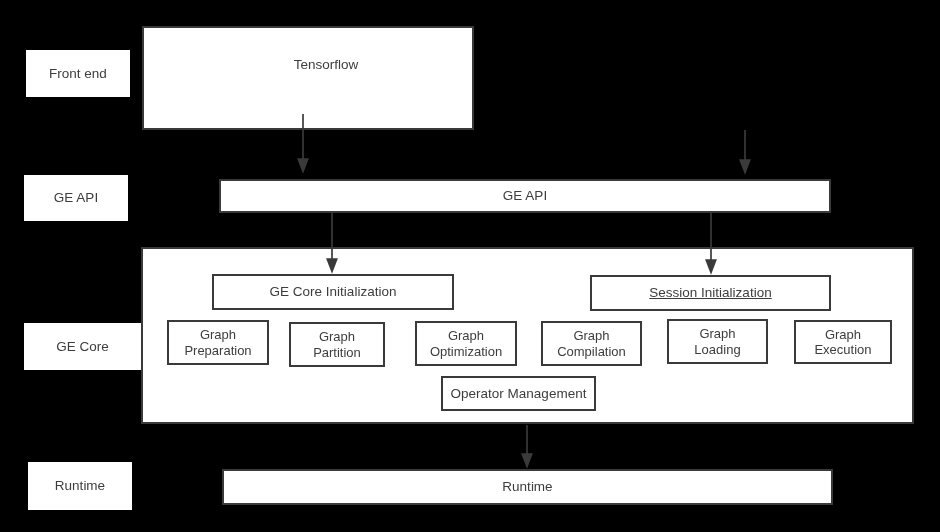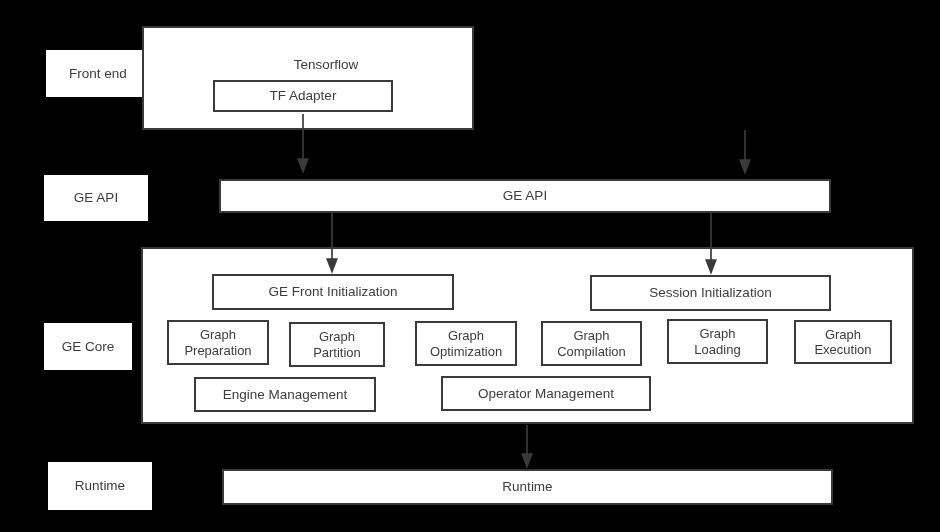--- a/index.html
+++ b/index.html
@@ -28,21 +28,20 @@
     justify-content: center;
     text-align: center;
     line-height: 1.18;
     white-space: pre-line;
   }
   .sidebar-label {
     font-size: 13.5px;
     border: none;
     background: #ffffff;
     color: #3d3d3d;
-    margin-left: 20px;
   }
   .container-box {
     display: block;
     border: 2px solid #3a3a3a;
   }
   .container-title {
     position: absolute;
     left: 0;
     right: 0;
     text-align: center;
@@ -72,47 +71,44 @@
 <div id="canvas">
 
   <div class="box sidebar-label" style="left:26px; top:50px; width:104px; height:47px;">
     <span>Front end</span>
   </div>
 
   <div class="box sidebar-label" style="left:24px; top:175px; width:104px; height:46px;">
     <span>GE API</span>
   </div>
 
-  <div class="box sidebar-label" style="left:24px; top:323px; width:88px; height:47px;">
+  <div class="box sidebar-label" style="left:24px; top:323px; width:117px; height:47px;">
     <span>GE Core</span>
   </div>
 
   <div class="box sidebar-label" style="left:28px; top:462px; width:104px; height:48px;">
     <span>Runtime</span>
   </div>
 
   <div class="box container-box" style="left:142px; top:26px; width:332px; height:104px;">
     <div class="container-title" style="top:29px;padding-left:36px;">Tensorflow</div>
-    <div class="box bar-box" style="left:69px; top:52px; width:180px; height:32px;">
-      <span>TF Adapter</span>
-    </div>
   </div>
 
 
   <div class="box bar-box" style="left:219px; top:179px; width:612px; height:34px;">
     <span>GE API</span>
   </div>
 
   <div class="box container-box" style="left:141px; top:247px; width:773px; height:177px;">
 
     
     <div class="box bar-box" style="left:69px; top:25px; width:242px; height:36px;">
-      <span>GE Front Initialization</span>
+      <span>GE Core Initialization</span>
     </div>
-    <div class="box bar-box" style="left:447px; top:26px; width:241px; height:36px;">
+    <div class="box bar-box" style="left:447px; top:26px; width:241px; height:36px;text-decoration:underline;">
       <span>Session Initialization</span>
     </div>
 
     
     <div class="box inner-box" style="left:24px; top:71px; width:102px; height:45px;">
       <span>Graph
 Preparation</span>
     </div>
     <div class="box inner-box" style="left:146px; top:73px; width:96px; height:45px;">
       <span>Graph
@@ -129,24 +125,21 @@
     <div class="box inner-box" style="left:524px; top:70px; width:101px; height:45px;">
       <span>Graph
 Loading</span>
     </div>
     <div class="box inner-box" style="left:651px; top:71px; width:98px; height:44px;">
       <span>Graph
 Execution</span>
     </div>
 
     
-    <div class="box bar-box" style="left:51px; top:128px; width:182px; height:35px;">
-      <span>Engine Management</span>
-    </div>
-    <div class="box bar-box" style="left:298px; top:127px; width:210px; height:35px;">
+    <div class="box bar-box" style="left:298px; top:127px; width:155px; height:35px;">
       <span>Operator Management</span>
     </div>
   </div>
 
   <div class="box bar-box" style="left:222px; top:469px; width:611px; height:36px;">
     <span>Runtime</span>
   </div>
 
   <svg id="arrows" viewBox="0 0 940 532" xmlns="http://www.w3.org/2000/svg">
     <defs>

